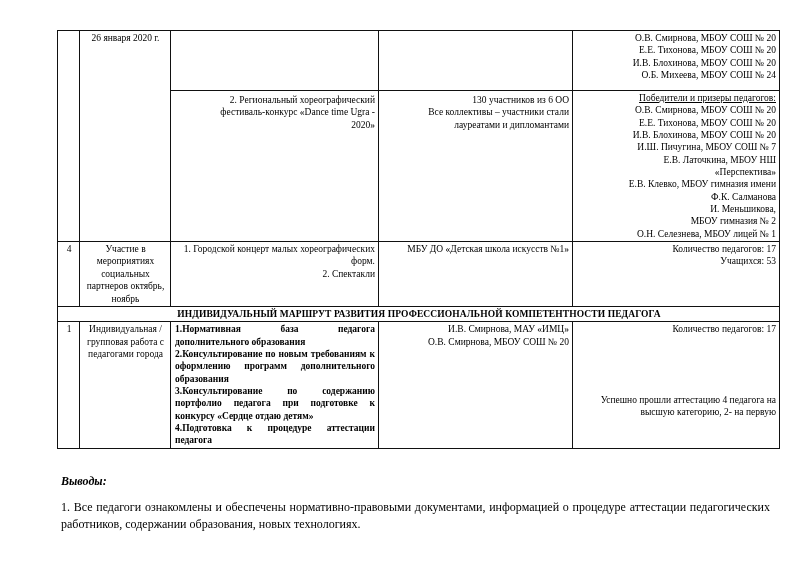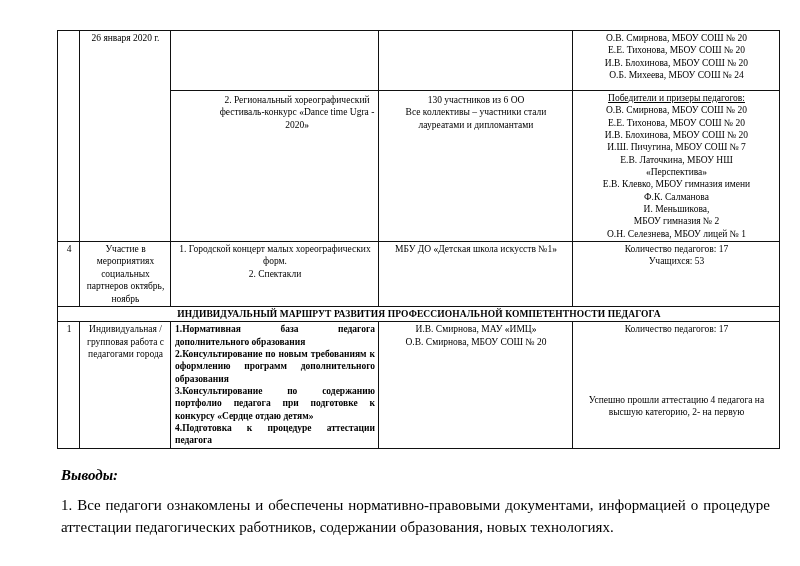--- a/index.html
+++ b/index.html
@@ -37,43 +37,43 @@
   }
   
   col.c-num   { width: 22px; }
   col.c-act   { width: 91px; }
   col.c-form  { width: 208px; }
   col.c-part  { width: 194px; }
   col.c-res   { width: 207px; }
 
   .center { text-align: center; }
   .just   { text-align: justify; text-justify: inter-word; font-weight: bold; }
-  .left   { text-align: center; }
+  .left   { text-align: right; }
   .vmid   { vertical-align: middle; }
   .uline  { text-decoration: underline; }
 
   .banner-row td {
     text-align: center;
     font-weight: bold;
     letter-spacing: 0.1px;
     padding-top: 1px;
     padding-bottom: 1px;
     font-size: 9.6px;
   }
   .names p, .cellp {
     margin: 0;
   }
   .names p { white-space: nowrap; }
 
   .spacer-tall { height: 57px; }
 
   .concl {
-    margin-top: 16px;
+    margin-top: 24px;
     padding-left: 4px;
-    font-size: 15px;
+    font-size: 12px;
     line-height: 1.45;
   }
   .concl-title {
     font-weight: bold;
     font-style: italic;
     margin: 0 0 9px 0;
   }
   .concl-body {
     margin: 0;
     text-align: justify;

